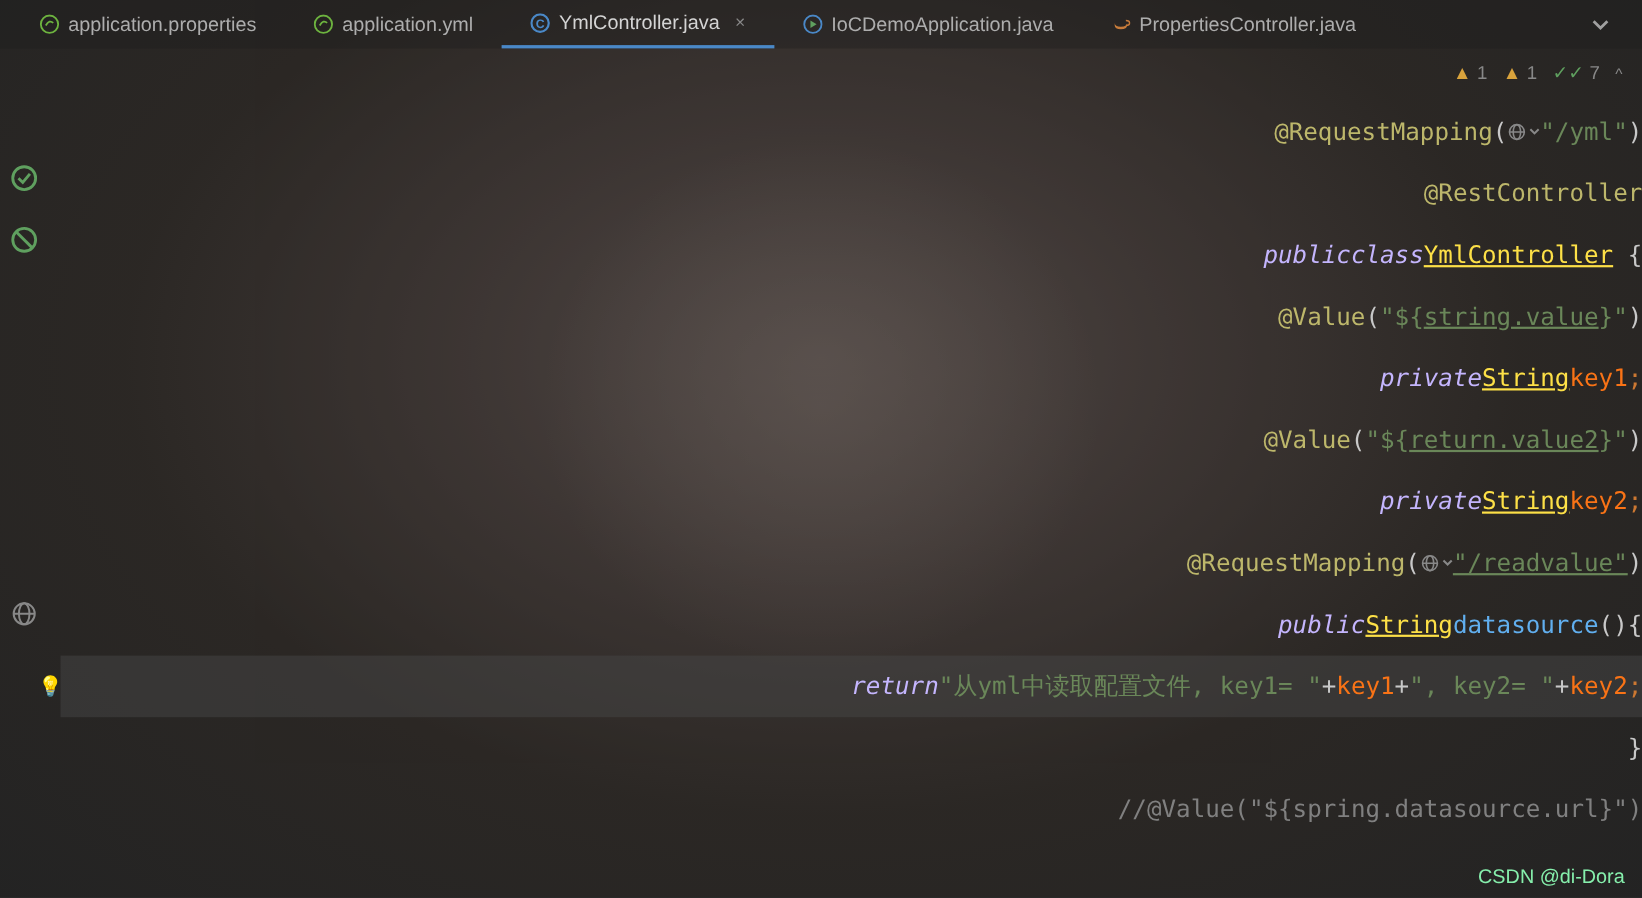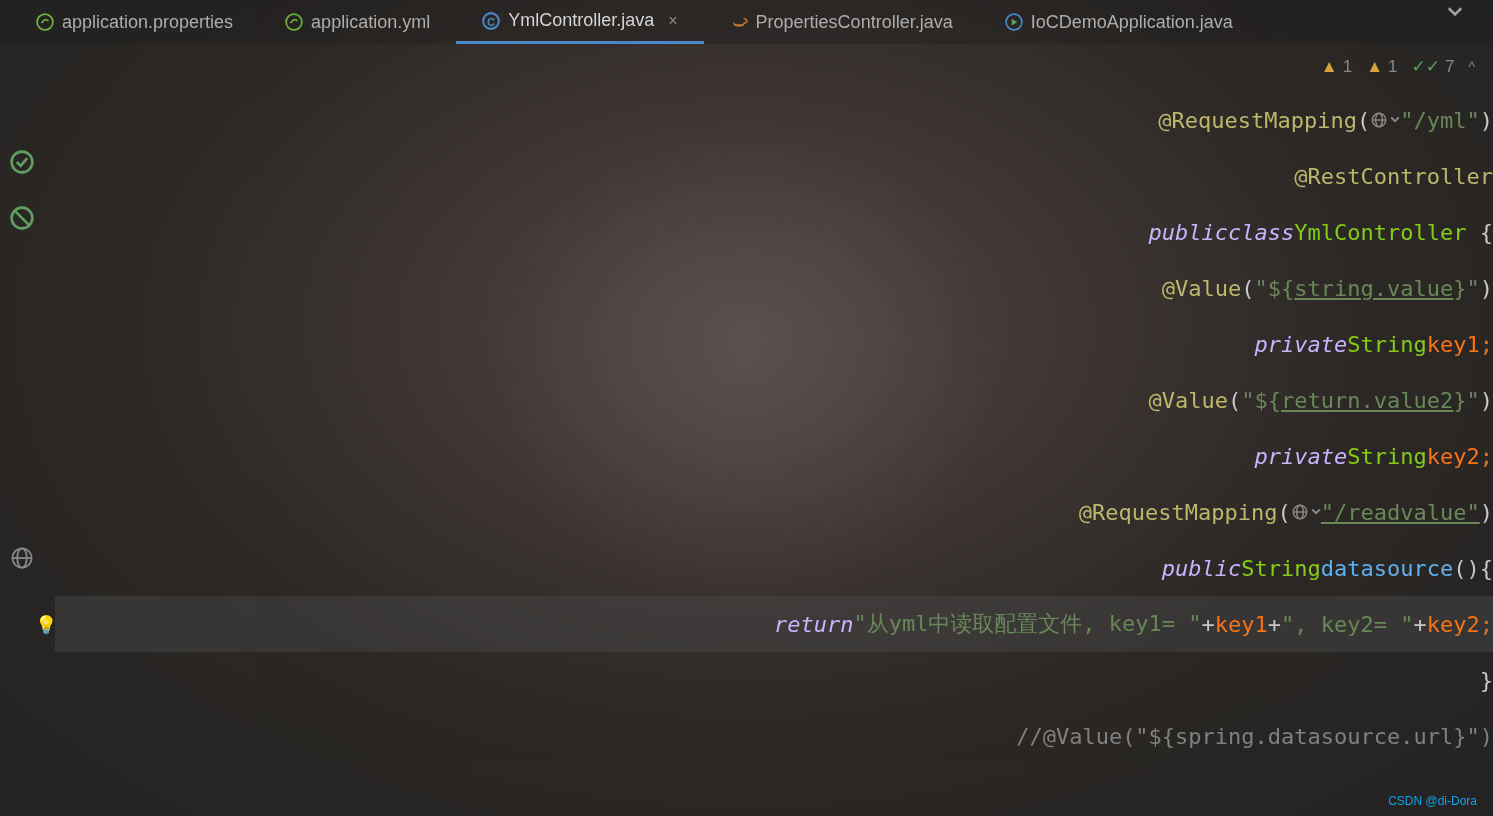--- a/index.html
+++ b/index.html
@@ -22,20 +22,21 @@
   content: '';
   position: absolute;
   top: 10%; left: 30%; width: 40%; height: 70%;
   background: radial-gradient(ellipse, #8a7a72 0%, transparent 60%);
   opacity: 0.5;
 }
 .tabs {
   position: relative;
   z-index: 2;
   display: flex;
+  align-items: center;
   height: 44px;
   background: rgba(30,30,30,0.4);
   padding: 0 10px;
 }
 .tab {
   display: flex;
   align-items: center;
   gap: 8px;
   padding: 0 26px;
   height: 44px;
@@ -121,21 +122,21 @@
 }
 .code-line.highlighted {
   background: rgba(70,70,70,0.5);
 }
 .indent-1 { padding-left: 95px; }
 .indent-2 { padding-left: 160px; }
 .tok-anno { color: #bdb76b; }
 .tok-paren { color: #c8c8c8; }
 .tok-string { color: #6a8759; }
 .tok-keyword { color: #c4b5fd; font-style: italic; }
-.tok-type { color: #84cc16; }
+.tok-type { color: #fde047; text-decoration: underline; }
 .tok-ident { color: #f97316; }
 .tok-method { color: #61afef; }
 .tok-semi { color: #cc7832; }
 .tok-underline { text-decoration: underline; text-decoration-color: #6a8759; }
 .tok-comment { color: #808080; }
 .tok-plus { color: #c8c8c8; }
 .tok-chinese { color: #6a8759; }
 .web-icon {
   display: inline-flex;
   align-items: center;
@@ -147,22 +148,22 @@
   left: -20px;
   top: 50%;
   transform: translateY(-50%);
   color: #d9a33c;
   font-size: 18px;
 }
 .watermark {
   position: absolute;
   bottom: 8px;
   right: 16px;
-  color: #0ea5e9;
-  font-size: 12px;
+  color: #86efac;
+  font-size: 18px;
   font-family: -apple-system, sans-serif;
   z-index: 5;
 }
 </style>
 </head>
 <body>
 
 <div class="bg-image"></div>
 
 <div class="tabs">
@@ -190,34 +191,34 @@
           <circle cx="8" cy="8" r="7" fill="none" stroke="#4a88c7" stroke-width="1.8"></circle>
           <text x="8" y="12" text-anchor="middle" fill="#4a88c7" font-size="10" font-weight="bold">C</text>
         </svg>
     </span>
     <span>YmlController.java</span>
     <span class="tab-close">×</span>
   </div>
   <div class="tab">
     <span class="tab-icon">
       <svg viewBox="0 0 16 16" width="18" height="18">
+          <circle cx="8" cy="8" r="7" fill="none" stroke="#4a88c7" stroke-width="1.5"></circle>
+          <polygon points="6,5 6,11 11,8" fill="#5fa05f"></polygon>
+        </svg>
+    </span>
+    <span>IoCDemoApplication.java</span>
+  </div>
+  <div class="tab">
+    <span class="tab-icon">
+      <svg viewBox="0 0 16 16" width="18" height="18">
           <path d="M3 9 Q3 12 8 12 Q13 12 13 9 L13 7 Q13 10 8 10 Q3 10 3 7 Z" fill="#c77b3a"></path>
           <path d="M12 5 Q15 5 15 7 Q15 9 12 9" fill="none" stroke="#c77b3a" stroke-width="1.2"></path>
         </svg>
     </span>
     <span>PropertiesController.java</span>
-  </div>
-  <div class="tab">
-    <span class="tab-icon">
-      <svg viewBox="0 0 16 16" width="18" height="18">
-          <circle cx="8" cy="8" r="7" fill="none" stroke="#4a88c7" stroke-width="1.5"></circle>
-          <polygon points="6,5 6,11 11,8" fill="#5fa05f"></polygon>
-        </svg>
-    </span>
-    <span>IoCDemoApplication.java</span>
   </div>
   <div class="tabs-more">
     <svg viewBox="0 0 12 8" width="16" height="10">
         <path d="M1 1 L6 6 L11 1" stroke="#a0a0a0" fill="none" stroke-width="2"></path>
       </svg>
   </div>
 </div>
 
 <div class="inspections">
   <span class="insp-item">

